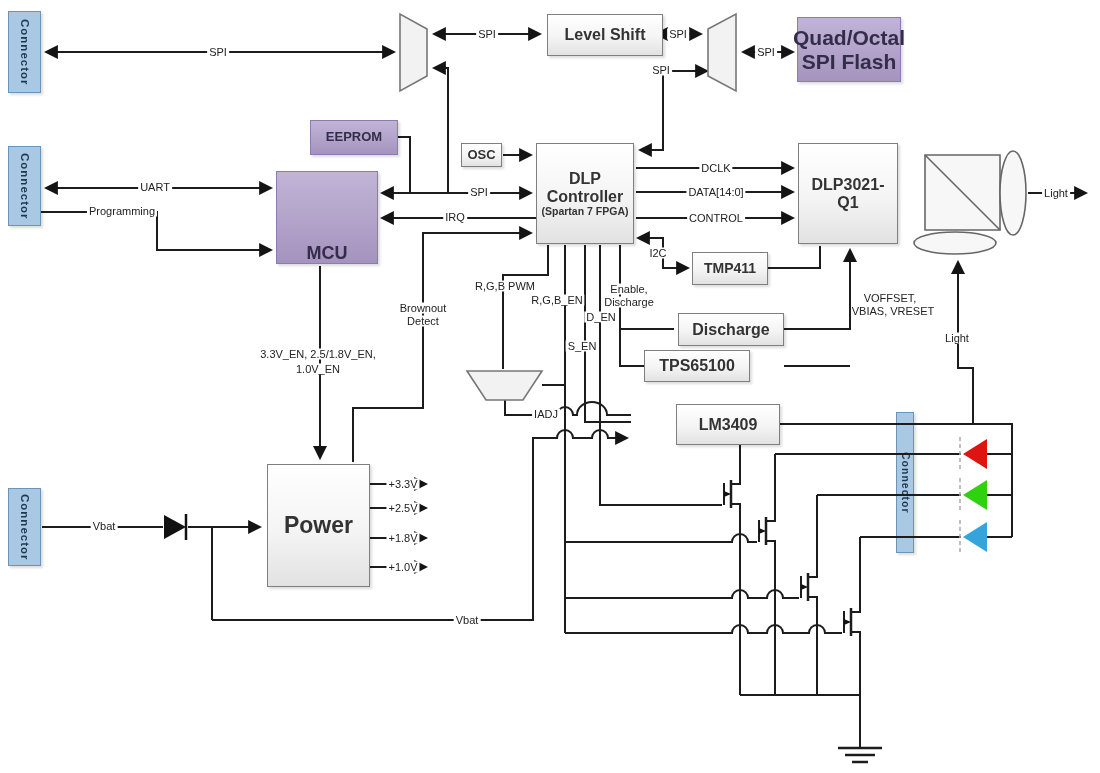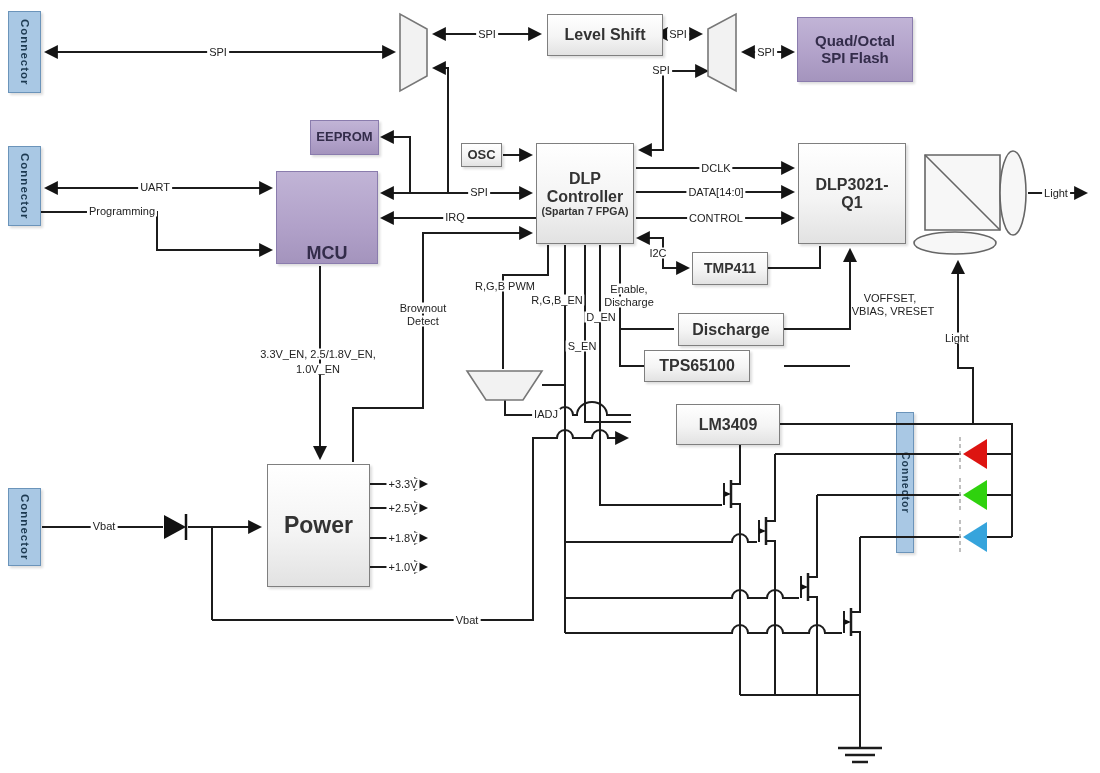--- a/index.html
+++ b/index.html
@@ -167,39 +167,39 @@
   <div class="box conn" style="left:8px;top:146px;width:33px;height:80px;">
     <span class="vtext">Connector</span>
   </div>
   <div class="box conn" style="left:8px;top:488px;width:33px;height:78px;">
     <span class="vtext">Connector</span>
   </div>
 
   <div class="box" style="left:547px;top:14px;width:116px;height:42px;font-size:16px;">
     <span>Level Shift</span>
   </div>
-  <div class="box purple" style="left:797px;top:17px;width:116px;height:65px;font-size:15px;">
+  <div class="box purple" style="left:797px;top:17px;width:104px;height:65px;font-size:21px;">
     <span>Quad/Octal</span>
     <span>SPI Flash</span>
   </div>
-  <div class="box purple" style="left:310px;top:120px;width:69px;height:35px;font-size:13px;">
+  <div class="box purple" style="left:310px;top:120px;width:88px;height:35px;font-size:13px;">
     <span>EEPROM</span>
   </div>
   <div class="box" style="left:461px;top:143px;width:41px;height:24px;font-size:13px;">
     <span>OSC</span>
   </div>
   <div class="box purple" style="left:276px;top:171px;width:102px;height:93px;font-size:18px;justify-content:flex-end;">
     <span>MCU</span>
   </div>
   <div class="box" style="left:536px;top:143px;width:98px;height:101px;font-size:16px;">
     <span>DLP</span>
     <span>Controller</span>
     <span class="sub" style="font-size:10.5px;">(Spartan 7 FPGA)</span>
   </div>
-  <div class="box" style="left:798px;top:143px;width:108px;height:101px;font-size:16px;">
+  <div class="box" style="left:798px;top:143px;width:100px;height:101px;font-size:16px;">
     <span>DLP3021-</span>
     <span>Q1</span>
   </div>
   <div class="box" style="left:692px;top:252px;width:76px;height:33px;font-size:14px;">
     <span>TMP411</span>
   </div>
   <div class="box" style="left:678px;top:313px;width:106px;height:33px;font-size:16px;">
     <span>Discharge</span>
   </div>
   <div class="box" style="left:644px;top:350px;width:106px;height:32px;font-size:16px;">

